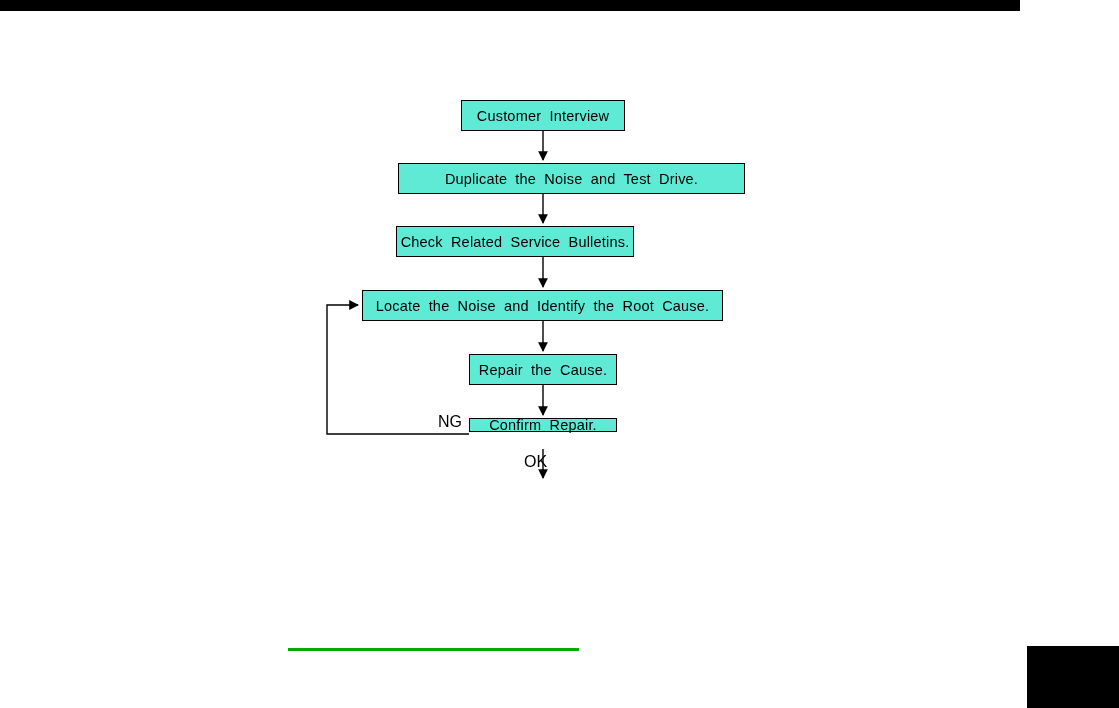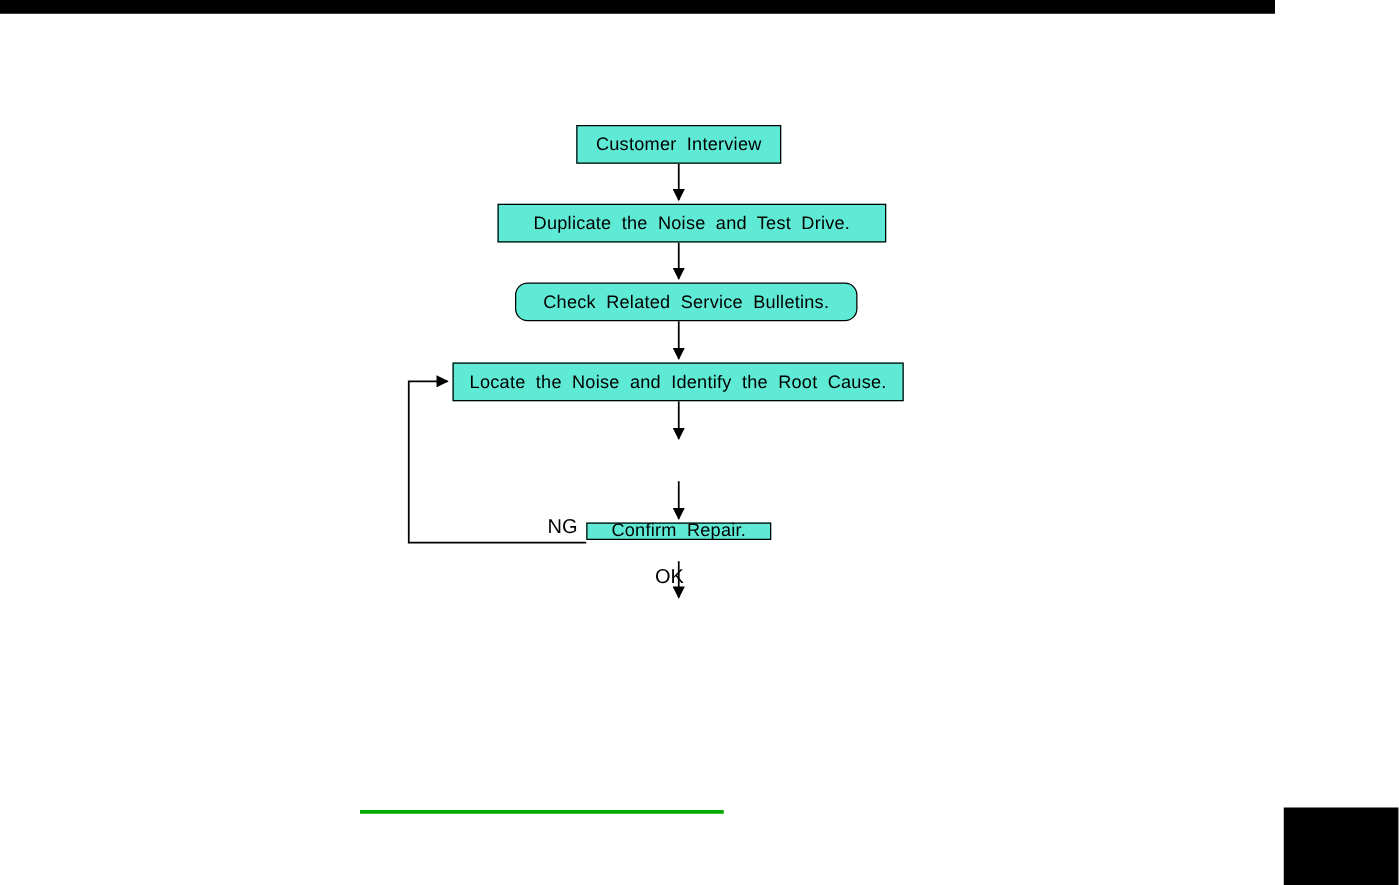--- a/index.html
+++ b/index.html
@@ -128,32 +128,35 @@
 
       <g>
         <path d="M 469 434 L 327 434 L 327 305 L 358 305" fill="none" stroke="#000000" stroke-width="1.4" marker-end="url(#arrow)"></path>
       </g>
     </svg>
 
     <div class="node" style="left:461px; top:100px; width:164px; height:31px;">
       <span class="node-label">Customer Interview</span>
     </div>
 
-    <div class="node" style="left:398px; top:163px; width:311px; height:31px;">
+    <div class="node" style="left:398px; top:163px; width:347px; height:31px;">
       <span class="node-label">Duplicate the Noise and Test Drive.</span>
     </div>
 
-    <div class="node" style="left:412px; top:226px; width:274px; height:31px;border-radius:10px;">
+    <div class="node" style="left:396px; top:226px; width:238px; height:31px;">
       <span class="node-label">Check Related Service Bulletins.</span>
     </div>
 
     <div class="node" style="left:362px; top:290px; width:361px; height:31px;justify-content:center;">
       <span class="node-label">Locate the Noise and Identify the Root Cause.</span>
     </div>
 
+    <div class="node" style="left:469px; top:354px; width:148px; height:31px;">
+      <span class="node-label">Repair the Cause.</span>
+    </div>
 
     <div class="node" style="left:469px; top:418px; width:148px; height:14px;">
       <span class="node-label">Confirm Repair.</span>
     </div>
 
 
     <div class="edge-label" style="left:438px; top:413px;">NG</div>
 
     <div class="edge-label" style="left:524px; top:453px;">OK</div>
 

